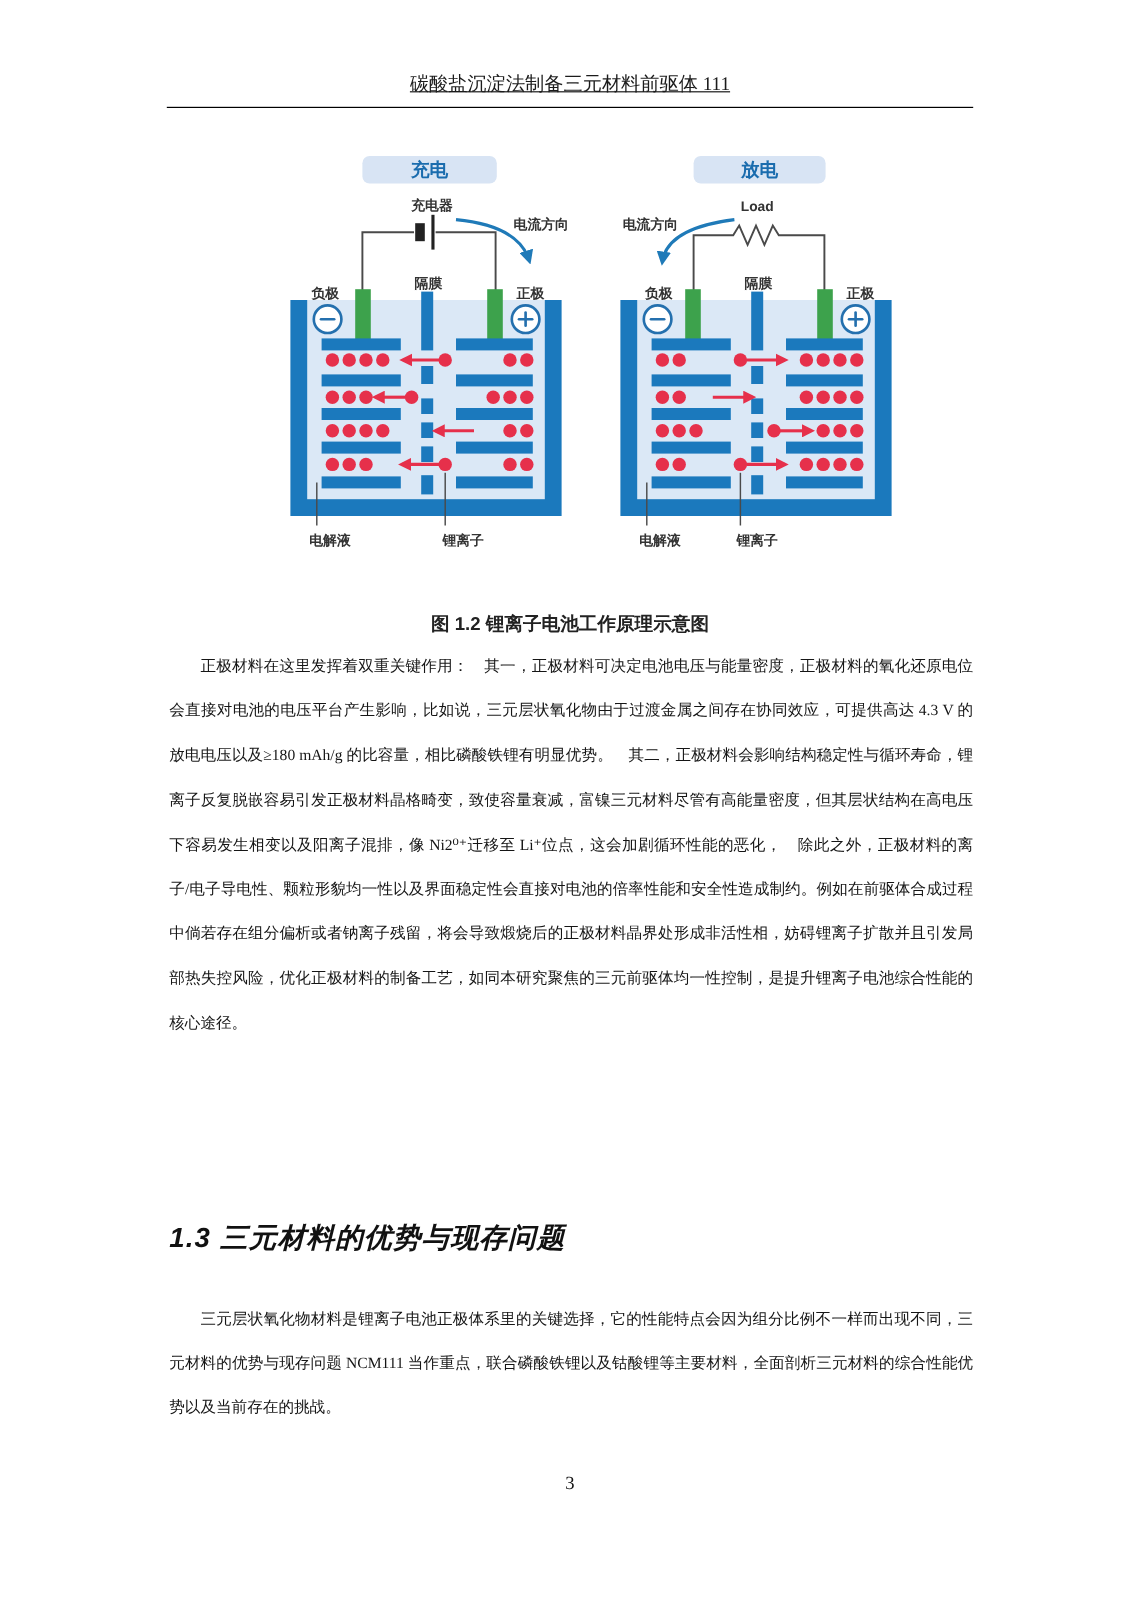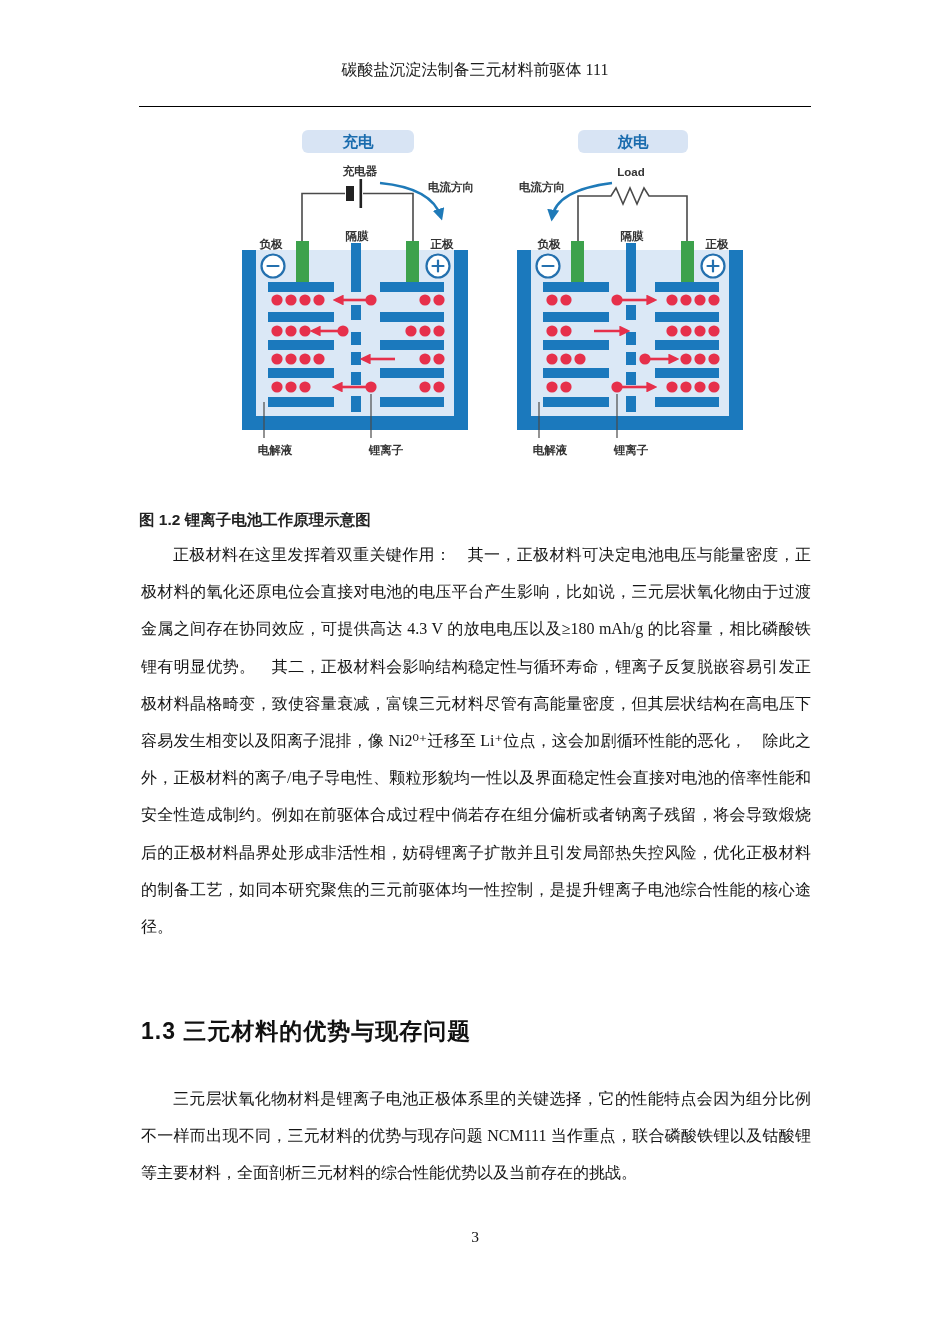--- a/index.html
+++ b/index.html
@@ -2,37 +2,38 @@
 <html><head>
 <meta charset="utf-8">
 <style>
   html,body{margin:0;padding:0;background:#9e9e9e;}
   .page{
     position:relative;width:950px;height:1344px;background:#ffffff;margin:0 auto;
     font-family:"Liberation Serif","DejaVu Serif",serif;color:#1b1b1b;overflow:hidden;
   }
   .header{
     position:absolute;left:139px;top:60px;width:672px;text-align:center;
-    font-size:16px;padding-bottom:25px;border-bottom:1.6px solid #000;
+    font-size:16px;padding-bottom:8px;border-bottom:1.6px solid #000;text-decoration:underline;
   }
   .battery-figure{position:absolute;left:220px;top:112px;}
   .figure-caption{
-    position:absolute;left:139px;top:510px;width:672px;text-align:left;
+    position:absolute;left:139px;top:510px;width:672px;text-align:center;
     font-family:"Liberation Sans","DejaVu Sans",sans-serif;font-weight:bold;font-size:15.5px;color:#222;
   }
   .para{
-    position:absolute;left:141px;width:670px;font-size:16px;line-height:37.2px;
+    position:absolute;left:141px;width:670px;font-size:13px;line-height:37.2px;
     text-align:justify;text-indent:2em;color:#151515;
   }
   #para1{top:536px;}
   #para2{top:1080px;}
   .section-heading{
     position:absolute;left:141px;top:1016px;width:670px;
     font-family:"Liberation Sans","DejaVu Sans",sans-serif;font-weight:bold;font-size:23px;color:#111;
     letter-spacing:1px;
+    font-style:italic;
   }
   .page-number{
     position:absolute;left:0;top:1228px;width:950px;text-align:center;font-size:15.5px;color:#111;
   }
   
   .pill{fill:#d8e4f4;}
   .pill-text{font-family:"Liberation Sans","DejaVu Sans",sans-serif;font-weight:bold;font-size:15.5px;fill:#1a6cae;text-anchor:middle;}
   .diag-label{font-family:"Liberation Sans","DejaVu Sans",sans-serif;font-weight:bold;font-size:11.5px;fill:#333;text-anchor:middle;}
   .wire{stroke:#4a4a4a;stroke-width:1.6;fill:none;}
   .leader{stroke:#4a4a4a;stroke-width:1.2;fill:none;}

